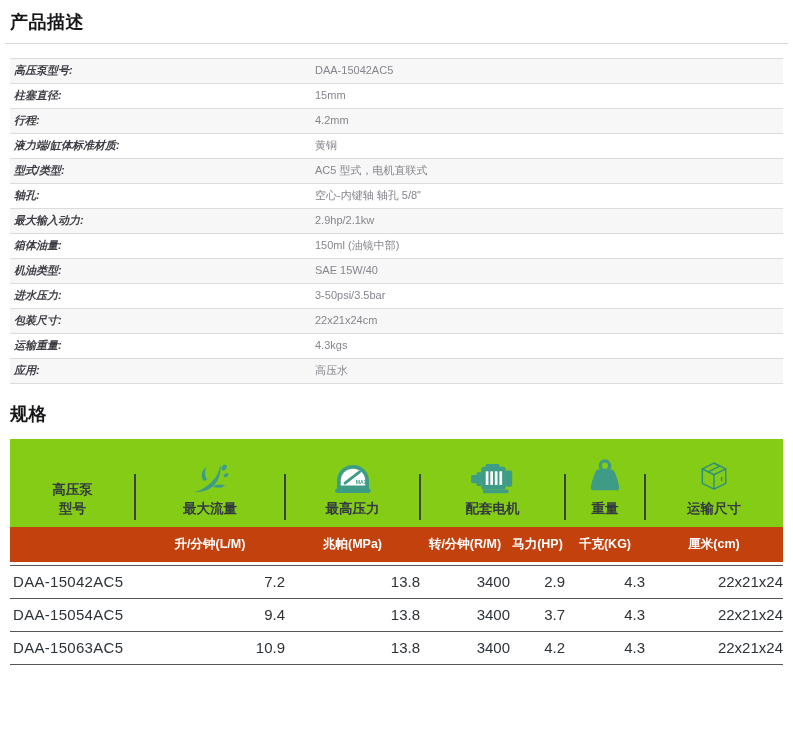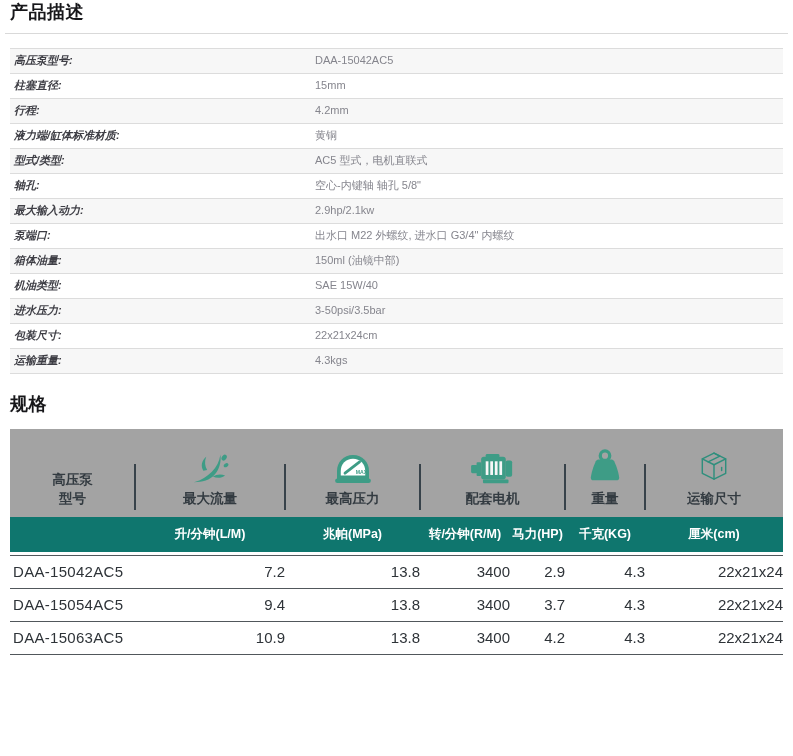--- a/index.html
+++ b/index.html
@@ -4,55 +4,55 @@
 <style>
   * { box-sizing: border-box; }
   body {
     margin: 0; width: 793px; height: 756px; overflow: hidden;
     background: #fff;
     font-family: "Liberation Sans", "DejaVu Sans", sans-serif;
   }
   .container { padding: 0 10px; }
   .section-title {
     font-size: 18px; font-weight: 700; color: #17171a;
-    margin: 0 0 0 0; letter-spacing: 0.5px;
+    margin: 10px 0 0 0; letter-spacing: 0.5px;
   }
   .rule { border: none; border-top: 1px solid #d9d9d9; margin: 9px -5px 0; }
 
   
   .desc-table {
     width: 100%; border-collapse: collapse; margin-top: 14px;
     border-top: 1px solid #dcdcdc;
   }
   .desc-table tr:nth-child(odd) { background: #f7f7f7; }
   .desc-table td {
     border-bottom: 1px solid #dcdcdc;
     padding: 5px 0 6px; font-size: 11px; line-height: 13px; vertical-align: middle;
   }
   td.desc-label { width: 305px; padding-left: 4px; color: #3e3e45; font-weight: 700; font-style: italic; }
   td.desc-value { color: #85858d; }
 
   
   .spec-title { margin-top: 18px; }
   .spec-table { width: 100%; border-collapse: separate; border-spacing: 0; margin-top: 13px; }
   .icon-row th {
-    background: #a3a3a3; height: 88px; vertical-align: bottom;
+    background: #84cc16; height: 88px; vertical-align: bottom;
     padding: 0 0 9px; font-size: 13.5px; font-weight: 700; color: #333b41;
     position: relative; text-align: center; line-height: 19px;
   }
   .col-divider {
     position: absolute; left: -1px; bottom: 7px;
     width: 2px; height: 46px; background: #37424a;
   }
   .icon-wrap {
     display: flex; align-items: flex-end; justify-content: center;
     height: 38px; margin-bottom: 4px;
   }
   .unit-row th {
-    background: #0f766e; color: #ffffff; font-size: 12.5px; font-weight: 700;
+    background: #c2410c; color: #ffffff; font-size: 12.5px; font-weight: 700;
     padding: 9px 0; text-align: center; border-bottom: 3px solid #fff;
   }
   .spec-body td {
     font-size: 15px; color: #2e3338; text-align: right;
     padding: 7px 0 8px; border-bottom: 1px solid #51575b;
     background: #fff;
   }
   .spec-body tr:first-child td { border-top: 1px solid #51575b; }
   td.model-cell { text-align: left; padding-left: 3px; letter-spacing: 0.3px; }
   .model-head { display: block; }
@@ -89,42 +89,42 @@
         </tr>
       <tr>
           <td class="desc-label">轴孔:</td>
           <td class="desc-value">空心-内键轴 轴孔 5/8"</td>
         </tr>
       <tr>
           <td class="desc-label">最大输入动力:</td>
           <td class="desc-value">2.9hp/2.1kw</td>
         </tr>
       <tr>
-          <td class="desc-label">泵端口:</td>
-          <td class="desc-value">出水口 M22 外螺纹, 进水口 G3/4" 内螺纹</td>
-        </tr>
-      <tr>
           <td class="desc-label">箱体油量:</td>
           <td class="desc-value">150ml (油镜中部)</td>
         </tr>
       <tr>
           <td class="desc-label">机油类型:</td>
           <td class="desc-value">SAE 15W/40</td>
         </tr>
       <tr>
           <td class="desc-label">进水压力:</td>
           <td class="desc-value">3-50psi/3.5bar</td>
         </tr>
       <tr>
           <td class="desc-label">包装尺寸:</td>
           <td class="desc-value">22x21x24cm</td>
         </tr>
       <tr>
           <td class="desc-label">运输重量:</td>
           <td class="desc-value">4.3kgs</td>
+        </tr>
+      <tr>
+          <td class="desc-label">应用:</td>
+          <td class="desc-value">高压水</td>
         </tr>
     </tbody>
   </table>
 
   <h1 class="section-title spec-title">规格</h1>
 
   <table class="spec-table">
     <colgroup>
       <col style="width:125px">
         <col style="width:150px">

